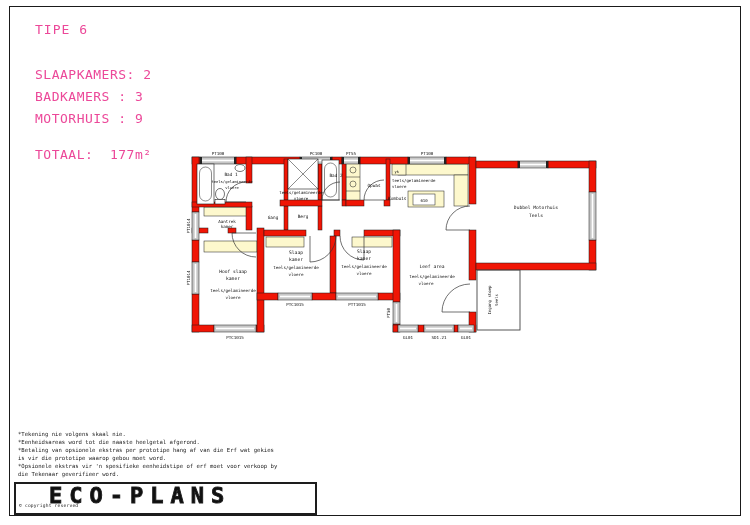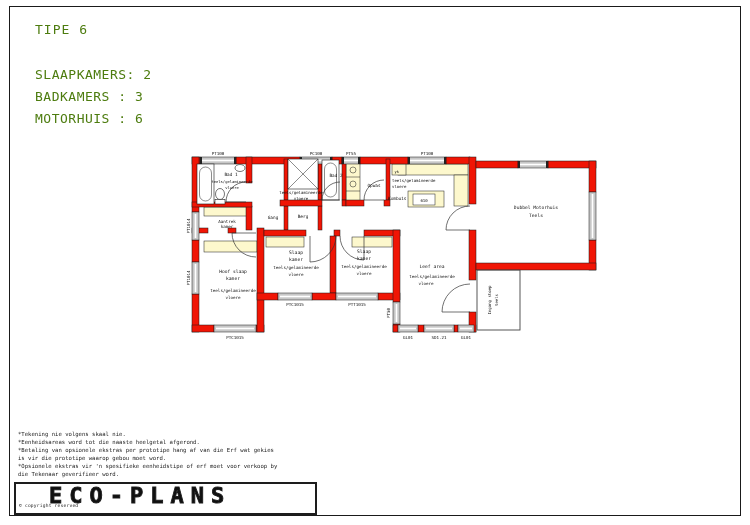--- a/index.html
+++ b/index.html
@@ -1,40 +1,41 @@
 <!DOCTYPE html>
 <html><head>
 <meta charset="utf-8">
 <style>
   html,body{margin:0;padding:0;background:#e8e8e8;}
   .page{position:relative;width:750px;height:525px;background:#ffffff;overflow:hidden;
         font-family:"DejaVu Sans Mono","Liberation Mono",monospace;color:#111;}
   .page-border{position:absolute;left:9px;top:6px;width:730px;height:508px;
                border:1.6px solid #1a1a1a;pointer-events:none;}
-  .hdr{position:absolute;white-space:pre;color:#4d7c0f;}
+  .hdr{position:absolute;white-space:pre;color:#ec4899;}
   .title{left:35px;top:22px;font-size:13px;letter-spacing:1px;}
   .stats{left:35px;top:64px;font-size:13px;line-height:22px;letter-spacing:.5px;}
   .total{left:35px;top:147px;font-size:13px;letter-spacing:.5px;}
   .notes{position:absolute;left:18px;top:431px;font-size:5.6px;line-height:7.9px;
          letter-spacing:0;color:#1c1c1c;white-space:pre;}
   .logo-box{position:absolute;left:14px;top:482px;width:271px;height:29px;
             border:2px solid #1d1d1d;background:#fff;padding-left:28px;}
   .copyright{position:absolute;left:19px;top:503px;font-size:4.6px;color:#1c1c1c;letter-spacing:.2px;}
   svg text{font-family:"DejaVu Sans Mono","Liberation Mono",monospace;fill:#101010;}
 </style>
 </head>
 <body>
 
 <div class="page">
   <div class="page-border"></div>
 
   <div class="hdr title">TIPE 6</div>
   <div class="hdr stats"><span>SLAAPKAMERS: 2</span>
 <span>BADKAMERS : 3</span>
-<span>MOTORHUIS : 6</span></div>
+<span>MOTORHUIS : 9</span></div>
+  <div class="hdr total">TOTAAL:  177m²</div>
 
   <svg width="750" height="525" viewBox="0 0 750 525" style="position:absolute;left:0;top:0;">
 
     <g fill="#fdf8cd" stroke="#1a1a1a" stroke-width="0.5">
       <rect x="204" y="207" width="46" height="9"></rect>
       <rect x="204" y="241" width="53" height="11"></rect>
       <rect x="266" y="237" width="38" height="10"></rect>
       <rect x="352" y="237" width="40" height="10"></rect>
       <rect x="398" y="164" width="70" height="11"></rect>
       <rect x="454" y="175" width="14" height="31"></rect>

